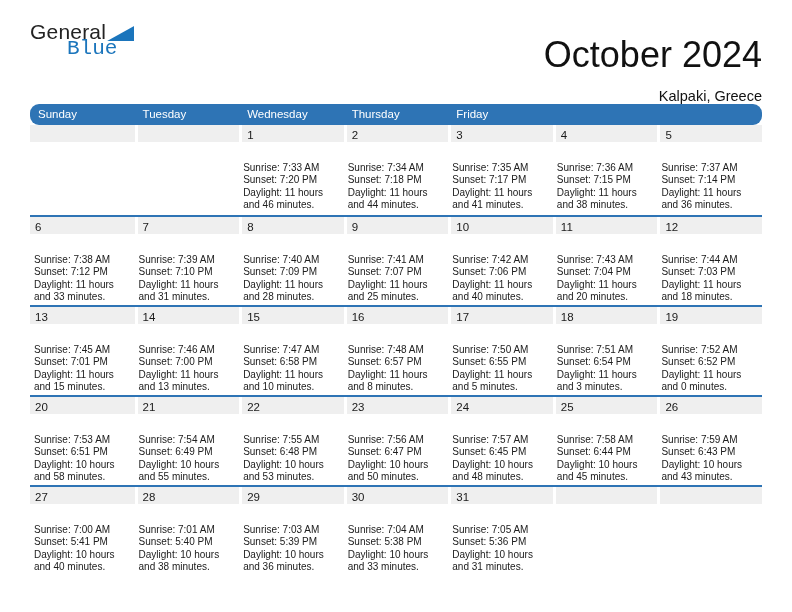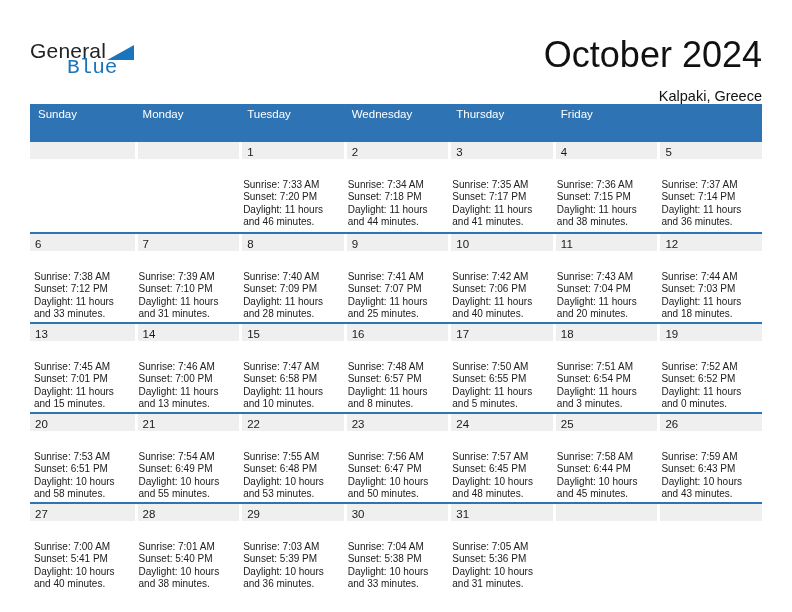--- a/index.html
+++ b/index.html
@@ -1,36 +1,36 @@
 <!DOCTYPE html>
 <html style="--header-bg: #2E74B5; --separator: #2E74B5; --accent-blue: #1B75BC; --strip-bg: #EFEFEF;"><head>
 <meta charset="utf-8">
 <style>
   * { margin: 0; padding: 0; box-sizing: border-box; }
   html, body { width: 792px; height: 612px; background: #ffffff; overflow: hidden;
     font-family: "Liberation Sans", sans-serif; }
   .page { position: relative; width: 792px; height: 612px; background: #fff; }
 
   
-  .logo { position: absolute; left: 30px; top: 39px; }
+  .logo { position: absolute; left: 30px; top: 20px; }
   .logo-top { font-size: 21px; color: #232323; letter-spacing: 0.2px; display: flex; align-items: flex-end; }
   .logo-triangle { display: inline-block; width: 27px; height: 15px; margin-left: 1px; margin-bottom: 3px;
     background: var(--accent-blue, #1B75BC);
     clip-path: polygon(0 100%, 100% 0, 100% 100%); }
   .logo-bottom { font-size: 21px; color: var(--accent-blue, #1B75BC); margin-left: 37px; margin-top: -7px; font-family: Liberation Mono, monospace; }
 
   
   .title-block { position: absolute; left: 30px; top: 34px; width: 732px; text-align: right; }
   .cal-title { font-size: 36px; color: #111; font-weight: 400; }
   .cal-subtitle { font-size: 14.5px; color: #111; margin-top: 12px; }
 
   
   .calendar { position: absolute; left: 30px; top: 104px; width: 732px; }
-  .weekday-row { display: grid; grid-template-columns: repeat(7, 1fr); height: 38px;
-    background: var(--header-bg, #2E74B5); }
+  .weekday-row { display: grid; grid-template-columns: repeat(7, 1fr); height: 21px;
+    background: var(--header-bg, #2E74B5); border-radius: 9px; }
   .weekday { color: #fff; font-size: 11.5px; line-height: 21px; padding-left: 8px;
     white-space: nowrap; overflow: hidden; }
 
   .week-row { display: grid; grid-template-columns: repeat(7, 1fr); height: 90px; background: #fff; }
   .week-row.bordered { border-top: 2px solid var(--separator, #2E74B5); height: 90px; }
 
   .day-cell { overflow: hidden; }
   .day-strip { height: 17px; background: var(--strip-bg, #EFEFEF); }
   .day-cell + .day-cell .day-strip { margin-left: 3px; }
   .day-num { display: inline-block; font-size: 11.5px; color: #1a1a1a; line-height: 17px; padding-left: 5px; }
@@ -51,21 +51,20 @@
   </div>
 
   <div class="title-block">
     <div class="cal-title">October 2024</div>
     <div class="cal-subtitle">Kalpaki, Greece</div>
   </div>
 
   <div class="calendar">
     <div class="weekday-row">
         <div class="weekday">Sunday</div>
-        <div class="weekday">Monday</div>
         <div class="weekday">Tuesday</div>
         <div class="weekday">Wednesday</div>
         <div class="weekday">Thursday</div>
         <div class="weekday">Friday</div>
       </div>
     <div>
         <div class="week-row">
           <div class="day-cell">
             <div class="day-strip"></div>
             <div class="day-body"></div>

